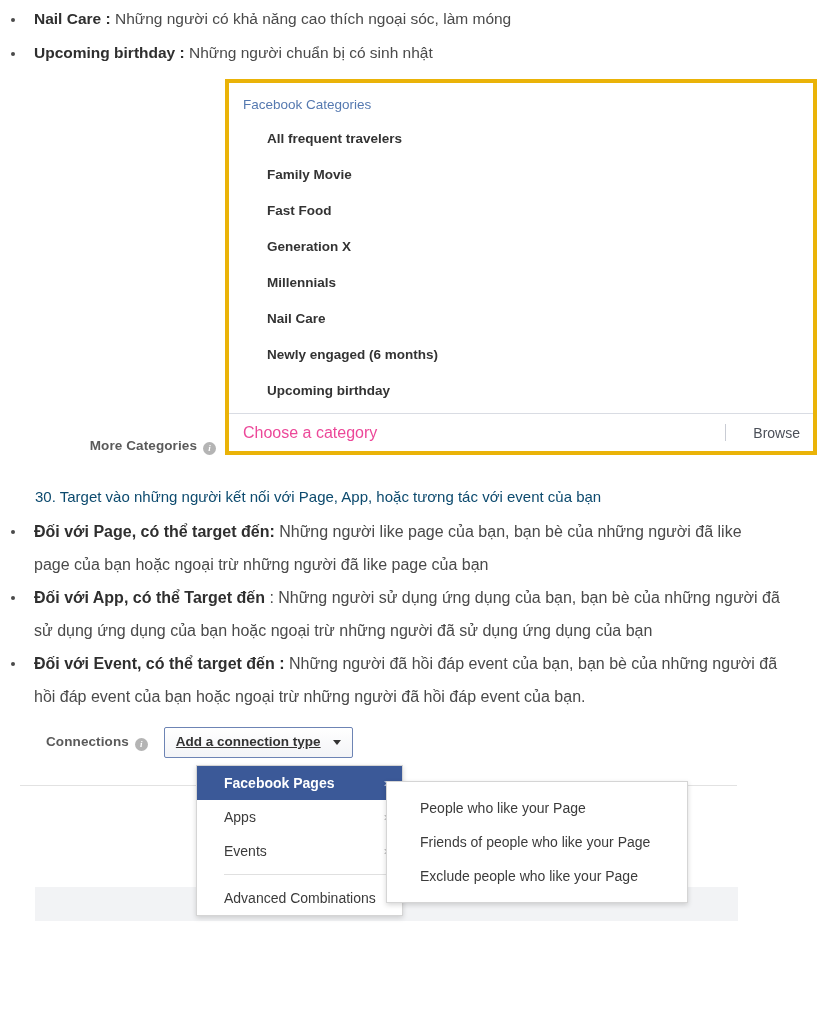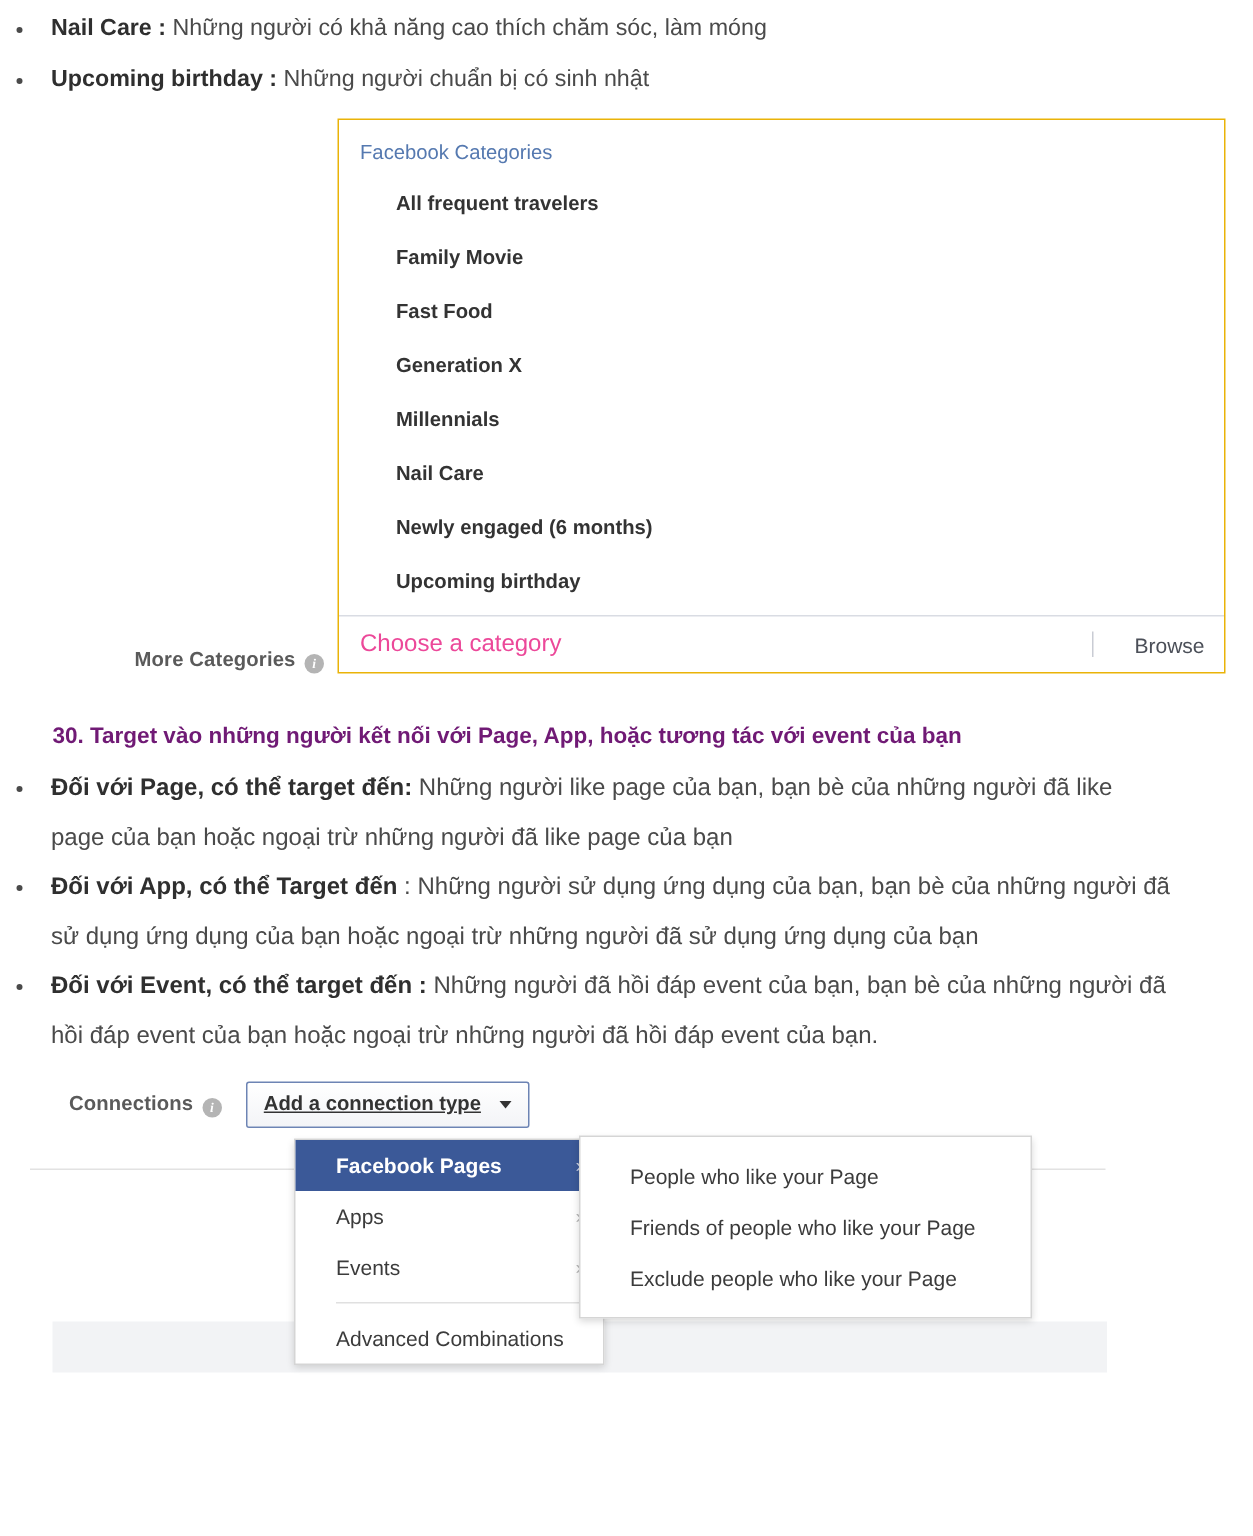--- a/index.html
+++ b/index.html
@@ -80,21 +80,21 @@
     line-height: 13px;
     text-align: center;
     vertical-align: -1px;
     margin-left: 6px;
     font-family: "Liberation Serif", serif;
   }
 
   .cat-box {
     width: 592px;
     margin-left: 9px;
-    border: 1px solid #eab308;
+    border: 4px solid #eab308;
     background: #ffffff;
     box-sizing: border-box;
   }
   .cat-box-inner {
     padding: 12px 0 4px 0;
   }
   .cat-group-title {
     color: #5579b0;
     font-size: 13.5px;
     padding: 0 0 6px 14px;
@@ -133,22 +133,22 @@
     margin-right: 11px;
   }
   .cat-browse {
     font-size: 14px;
     color: #4b4f58;
     cursor: pointer;
   }
 
   
   .section-head {
-    color: #701a75;
-    font-weight: bold;
+    color: #0c4a6e;
+    font-weight: normal;
     font-size: 15px;
     line-height: 33px;
     margin: 25px 0 0 35px;
     max-width: 740px;
   }
 
   .lower-list { margin-top: 2px; }
   .lower-list .bullet-item {
     line-height: 33px;
     padding-left: 34px;
@@ -253,21 +253,21 @@
   .dd-item.active .dd-arrow { color: #c8d0e2; }
   .dd-divider {
     height: 1px;
     background: #e0e0e0;
     margin: 6px 14px 6px 27px;
   }
 
   .dd-sub {
     position: absolute;
     left: 386px;
-    top: 36px;
+    top: 54px;
     width: 300px;
     background: #ffffff;
     border: 1px solid #d5d5d5;
     box-shadow: 0 2px 5px rgba(0,0,0,.16);
     padding: 9px 0 9px 0;
     z-index: 25;
   }
   .dd-sub-item {
     font-size: 14px;
     color: #3b3b3b;
@@ -276,21 +276,21 @@
     cursor: pointer;
   }
 </style>
 </head>
 <body>
 
 <div class="top-list-wrap">
   <ul class="bullet-list">
     <li class="bullet-item">
       <span class="bi-term">Nail Care :</span>
-      <span class="bi-desc">Những người có khả năng cao thích chăm sóc, làm móng</span>
+      <span class="bi-desc">Những người có khả năng cao thích ngoại sóc, làm móng</span>
     </li>
     <li class="bullet-item">
       <span class="bi-term">Upcoming birthday :</span>
       <span class="bi-desc">Những người chuẩn bị có sinh nhật</span>
     </li>
   </ul>
 </div>
 
 <div class="more-cat-row">
   <div class="mc-label">

